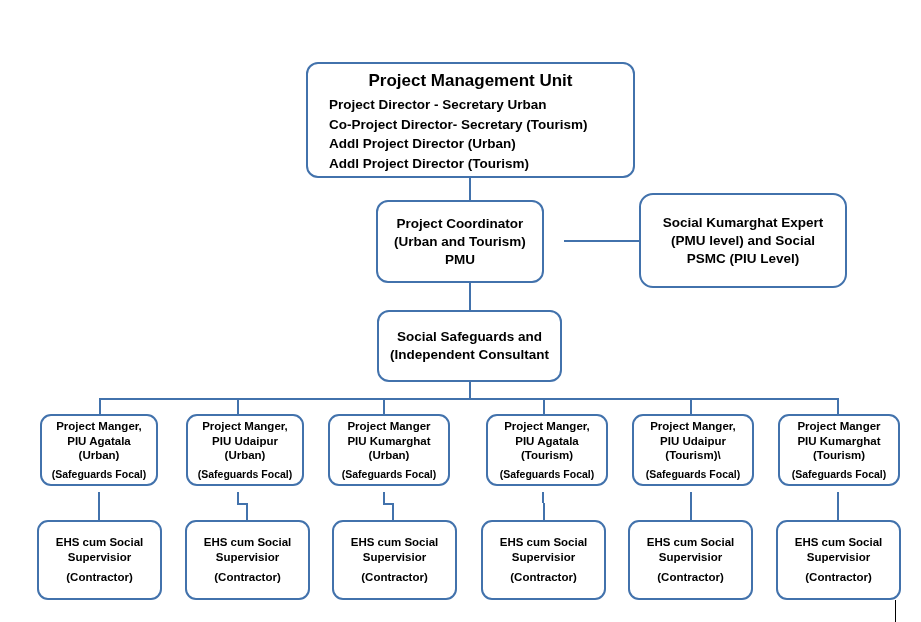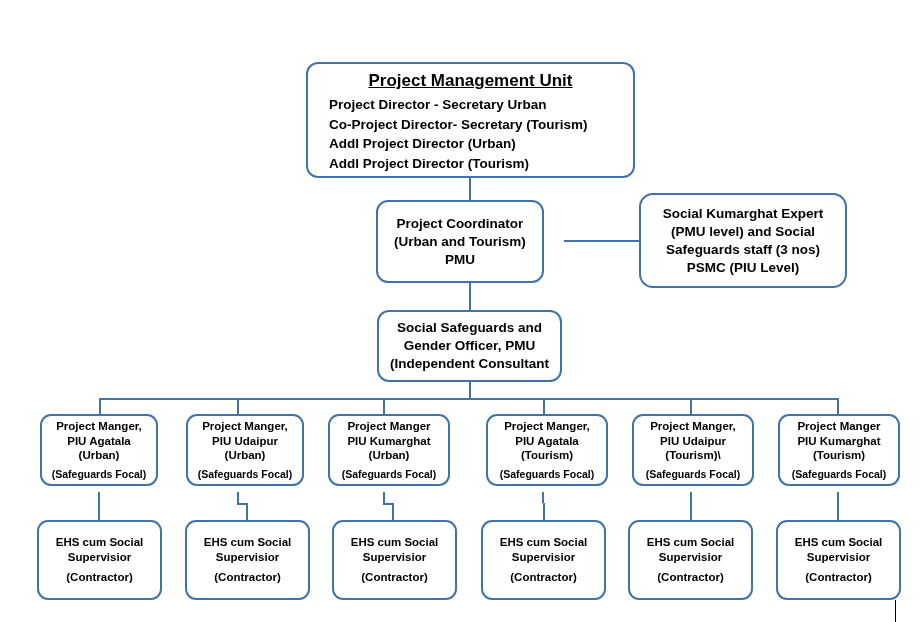--- a/index.html
+++ b/index.html
@@ -43,21 +43,20 @@
     align-items: stretch;
     justify-content: flex-start;
     padding: 6px 0 0 0;
     border-radius: 12px;
   }
   #pmu-box .title {
     font-size: 17px;
     text-align: center;
     line-height: 22px;
     margin-bottom: 3px;
-    text-decoration: underline;
   }
   #pmu-box .line {
     font-size: 13.5px;
     text-align: left;
     padding-left: 21px;
     line-height: 19.5px;
   }
 
   
   #coordinator-box {
@@ -162,27 +161,25 @@
 
   <div class="box" id="coordinator-box">
     <span class="line">Project Coordinator</span>
     <span class="line">(Urban and Tourism)</span>
     <span class="line">PMU</span>
   </div>
 
   <div class="box" id="safeguards-expert-box">
     <span class="line">Social Kumarghat Expert</span>
     <span class="line">(PMU level) and Social</span>
-    <span class="line">Safeguards staff (3 nos)</span>
     <span class="line">PSMC (PIU Level)</span>
   </div>
 
   <div class="box" id="gender-officer-box">
     <span class="line">Social Safeguards  and</span>
-    <span class="line">Gender Officer, PMU</span>
     <span class="line">(Independent Consultant</span>
   </div>
 
   <div class="box piu-box" style="left:40px;">
     <span class="line">Project Manger,</span>
     <span class="line">PIU Agatala</span>
     <span class="line">(Urban)</span>
     <span class="line focal">(Safeguards Focal)</span>
   </div>
 

